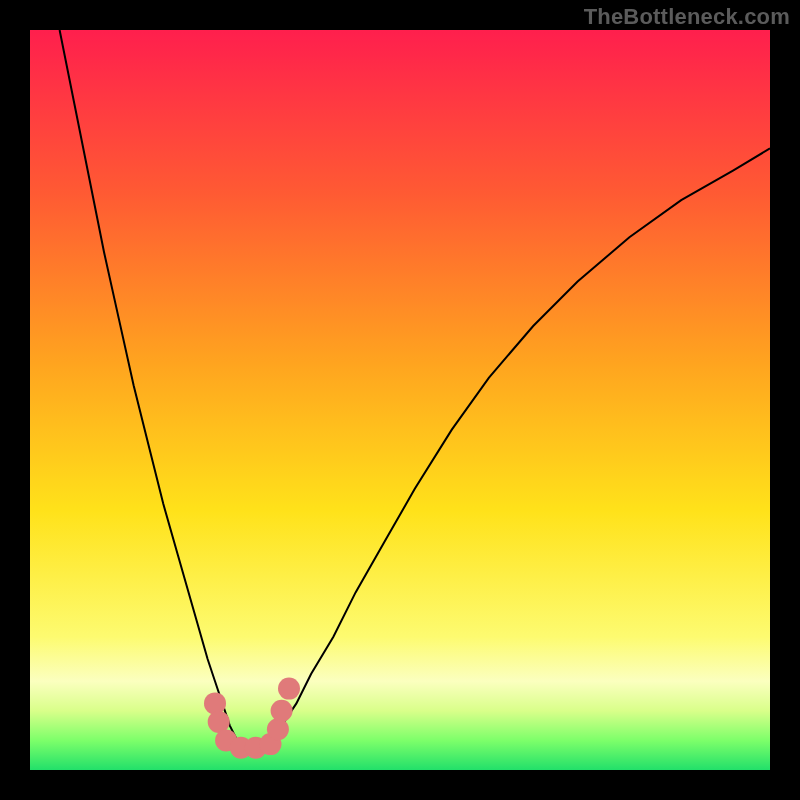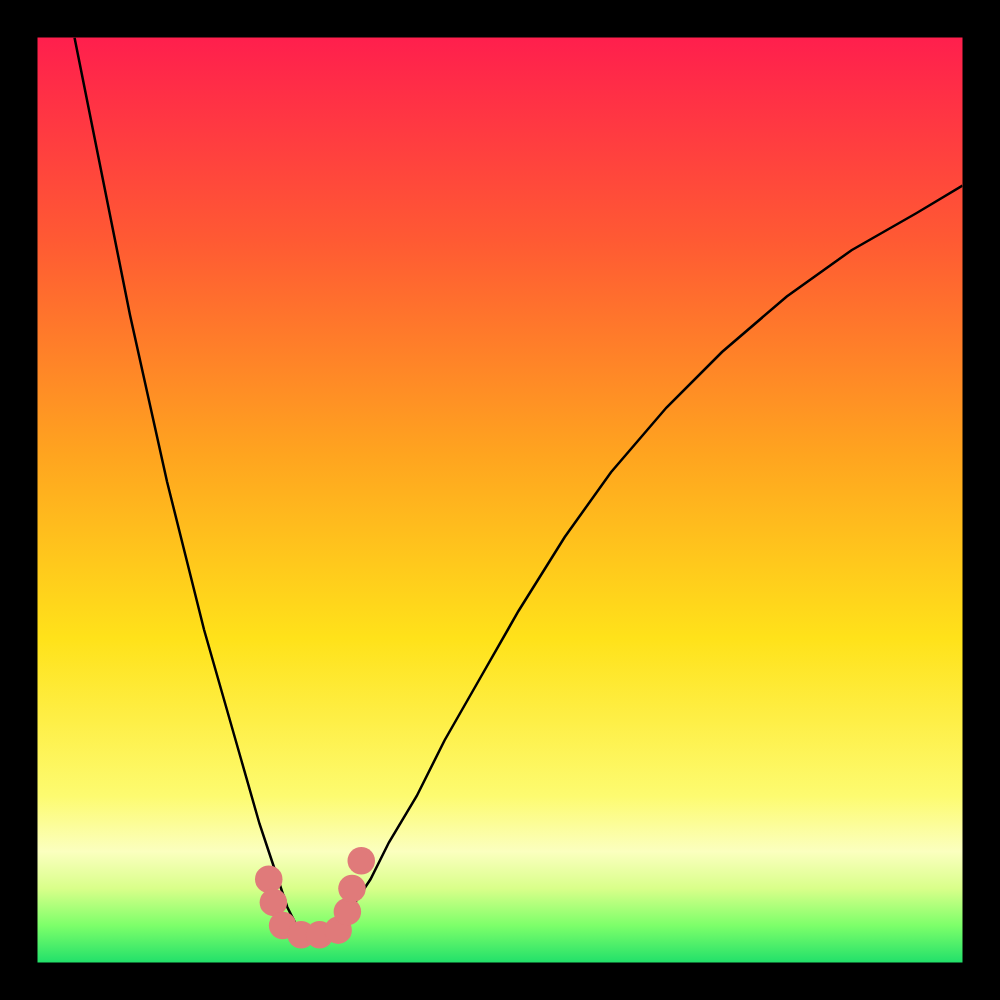--- a/index.html
+++ b/index.html
@@ -67,13 +67,14 @@
           <circle cx="196.1" cy="710.4" r="11" class="marker" fill="#e07a7a"></circle>
           <circle cx="210.9" cy="717.8" r="11" class="marker" fill="#e07a7a"></circle>
           <circle cx="225.7" cy="717.8" r="11" class="marker" fill="#e07a7a"></circle>
           <circle cx="240.5" cy="714.1" r="11" class="marker" fill="#e07a7a"></circle>
           <circle cx="247.9" cy="699.3" r="11" class="marker" fill="#e07a7a"></circle>
           <circle cx="251.6" cy="680.8" r="11" class="marker" fill="#e07a7a"></circle>
           <circle cx="259.0" cy="658.6" r="11" class="marker" fill="#e07a7a"></circle>
         </g>
     </svg>
   </div>
+  <div class="watermark">TheBottleneck.com</div>
 </div>
 
 </body></html>

